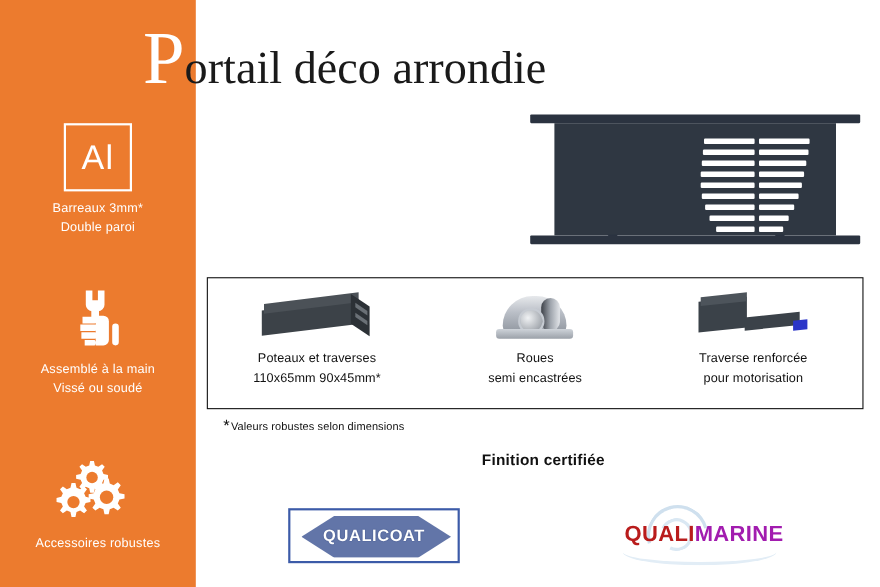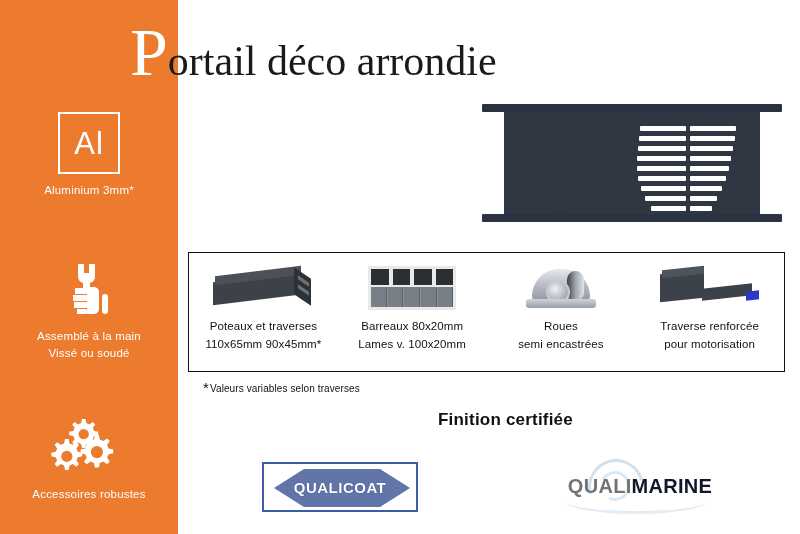--- a/index.html
+++ b/index.html
@@ -331,21 +331,21 @@
   #footnote .star {
     font-size: 15px;
     vertical-align: -1px;
     margin-right: 1px;
   }
 
   #finition {
     position: absolute;
     left: 438px;
     top: 410px;
-    font-size: 17px;
+    font-size: 14px;
     font-weight: bold;
     color: #111111;
     letter-spacing: 0.2px;
   }
 
   
   #qualicoat {
     position: absolute;
     left: 262px;
     top: 462px;
@@ -416,35 +416,36 @@
     position: absolute;
     left: 0; top: 10px;
     width: 160px;
     text-align: center;
     font-family: "Liberation Sans", sans-serif;
     font-weight: bold;
     font-size: 20px;
     letter-spacing: 0.3px;
     white-space: nowrap;
   }
-  .qm-a { color: #737373; text-align: right; }
-  .qm-b { color: #0f172a; }
+  .qm-a { color: #b91c1c; text-align: right; }
+  .qm-b { color: #a21caf; }
 </style>
 </head>
 <body>
 
 <div id="sidebar">
 
   <div class="side-feature" style="top:104px;">
     <div class="side-icon-wrap">
       <div class="al-box">
         <span class="al-text">Al</span>
       </div>
     </div>
-    <div class="side-label">Aluminium 3mm*</div>
+    <div class="side-label">Barreaux 3mm*</div>
+    <div class="side-label">Double paroi</div>
   </div>
 
   <div class="side-feature" style="top:250px;">
     <div class="side-icon-wrap">
       <svg width="62" height="62" viewBox="0 0 62 62" aria-hidden="true">
 
         <path d="M20 6 h6 v9 h5 V6 h6 v13 a6 6 0 0 1 -6 6 h-5 a6 6 0 0 1 -6 -6 Z" fill="#ffffff"></path>
         <rect x="25" y="24" width="7" height="10" fill="#ffffff"></rect>
 
         <path d="M17 30 h11 a3 3 0 0 1 0 6 h-11 Z" fill="#ffffff"></path>
@@ -524,41 +525,20 @@
         <div class="topf"></div>
         <div class="endc"></div>
         <div class="notch"></div>
         <div class="notch2"></div>
       </div>
     </div>
     <div class="feature-cap">Poteaux et traverses</div>
     <div class="feature-cap" style="font-weight:normal;">110x65mm 90x45mm*</div>
   </div>
 
-  <div class="feature-cell">
-    <div class="feature-art">
-      <div class="barreaux">
-        <div class="bar-row">
-          <span class="bar"></span>
-            <span class="bar"></span>
-            <span class="bar"></span>
-            <span class="bar"></span>
-        </div>
-        <div class="slat-panel">
-          <span></span>
-            <span></span>
-            <span></span>
-            <span></span>
-            <span></span>
-        </div>
-      </div>
-    </div>
-    <div class="feature-cap">Barreaux 80x20mm</div>
-    <div class="feature-cap">Lames v. 100x20mm</div>
-  </div>
 
   <div class="feature-cell">
     <div class="feature-art">
       <div class="wheel">
         <div class="housing"></div>
         <div class="rim"></div>
         <div class="hub"></div>
         <div class="plate"></div>
       </div>
     </div>
@@ -575,21 +555,21 @@
         <div class="tip"></div>
       </div>
     </div>
     <div class="feature-cap">Traverse renforcée</div>
     <div class="feature-cap">pour motorisation</div>
   </div>
 
 </div>
 
 <div id="footnote">
-  <span class="star">*</span><span>Valeurs variables selon traverses</span>
+  <span class="star">*</span><span>Valeurs robustes selon dimensions</span>
 </div>
 
 <div id="finition">Finition certifiée</div>
 
 <div id="qualicoat">
   <div class="diamond"></div>
   <span class="qc-text">QUALICOAT</span>
 </div>
 
 <div id="qualimarine">

